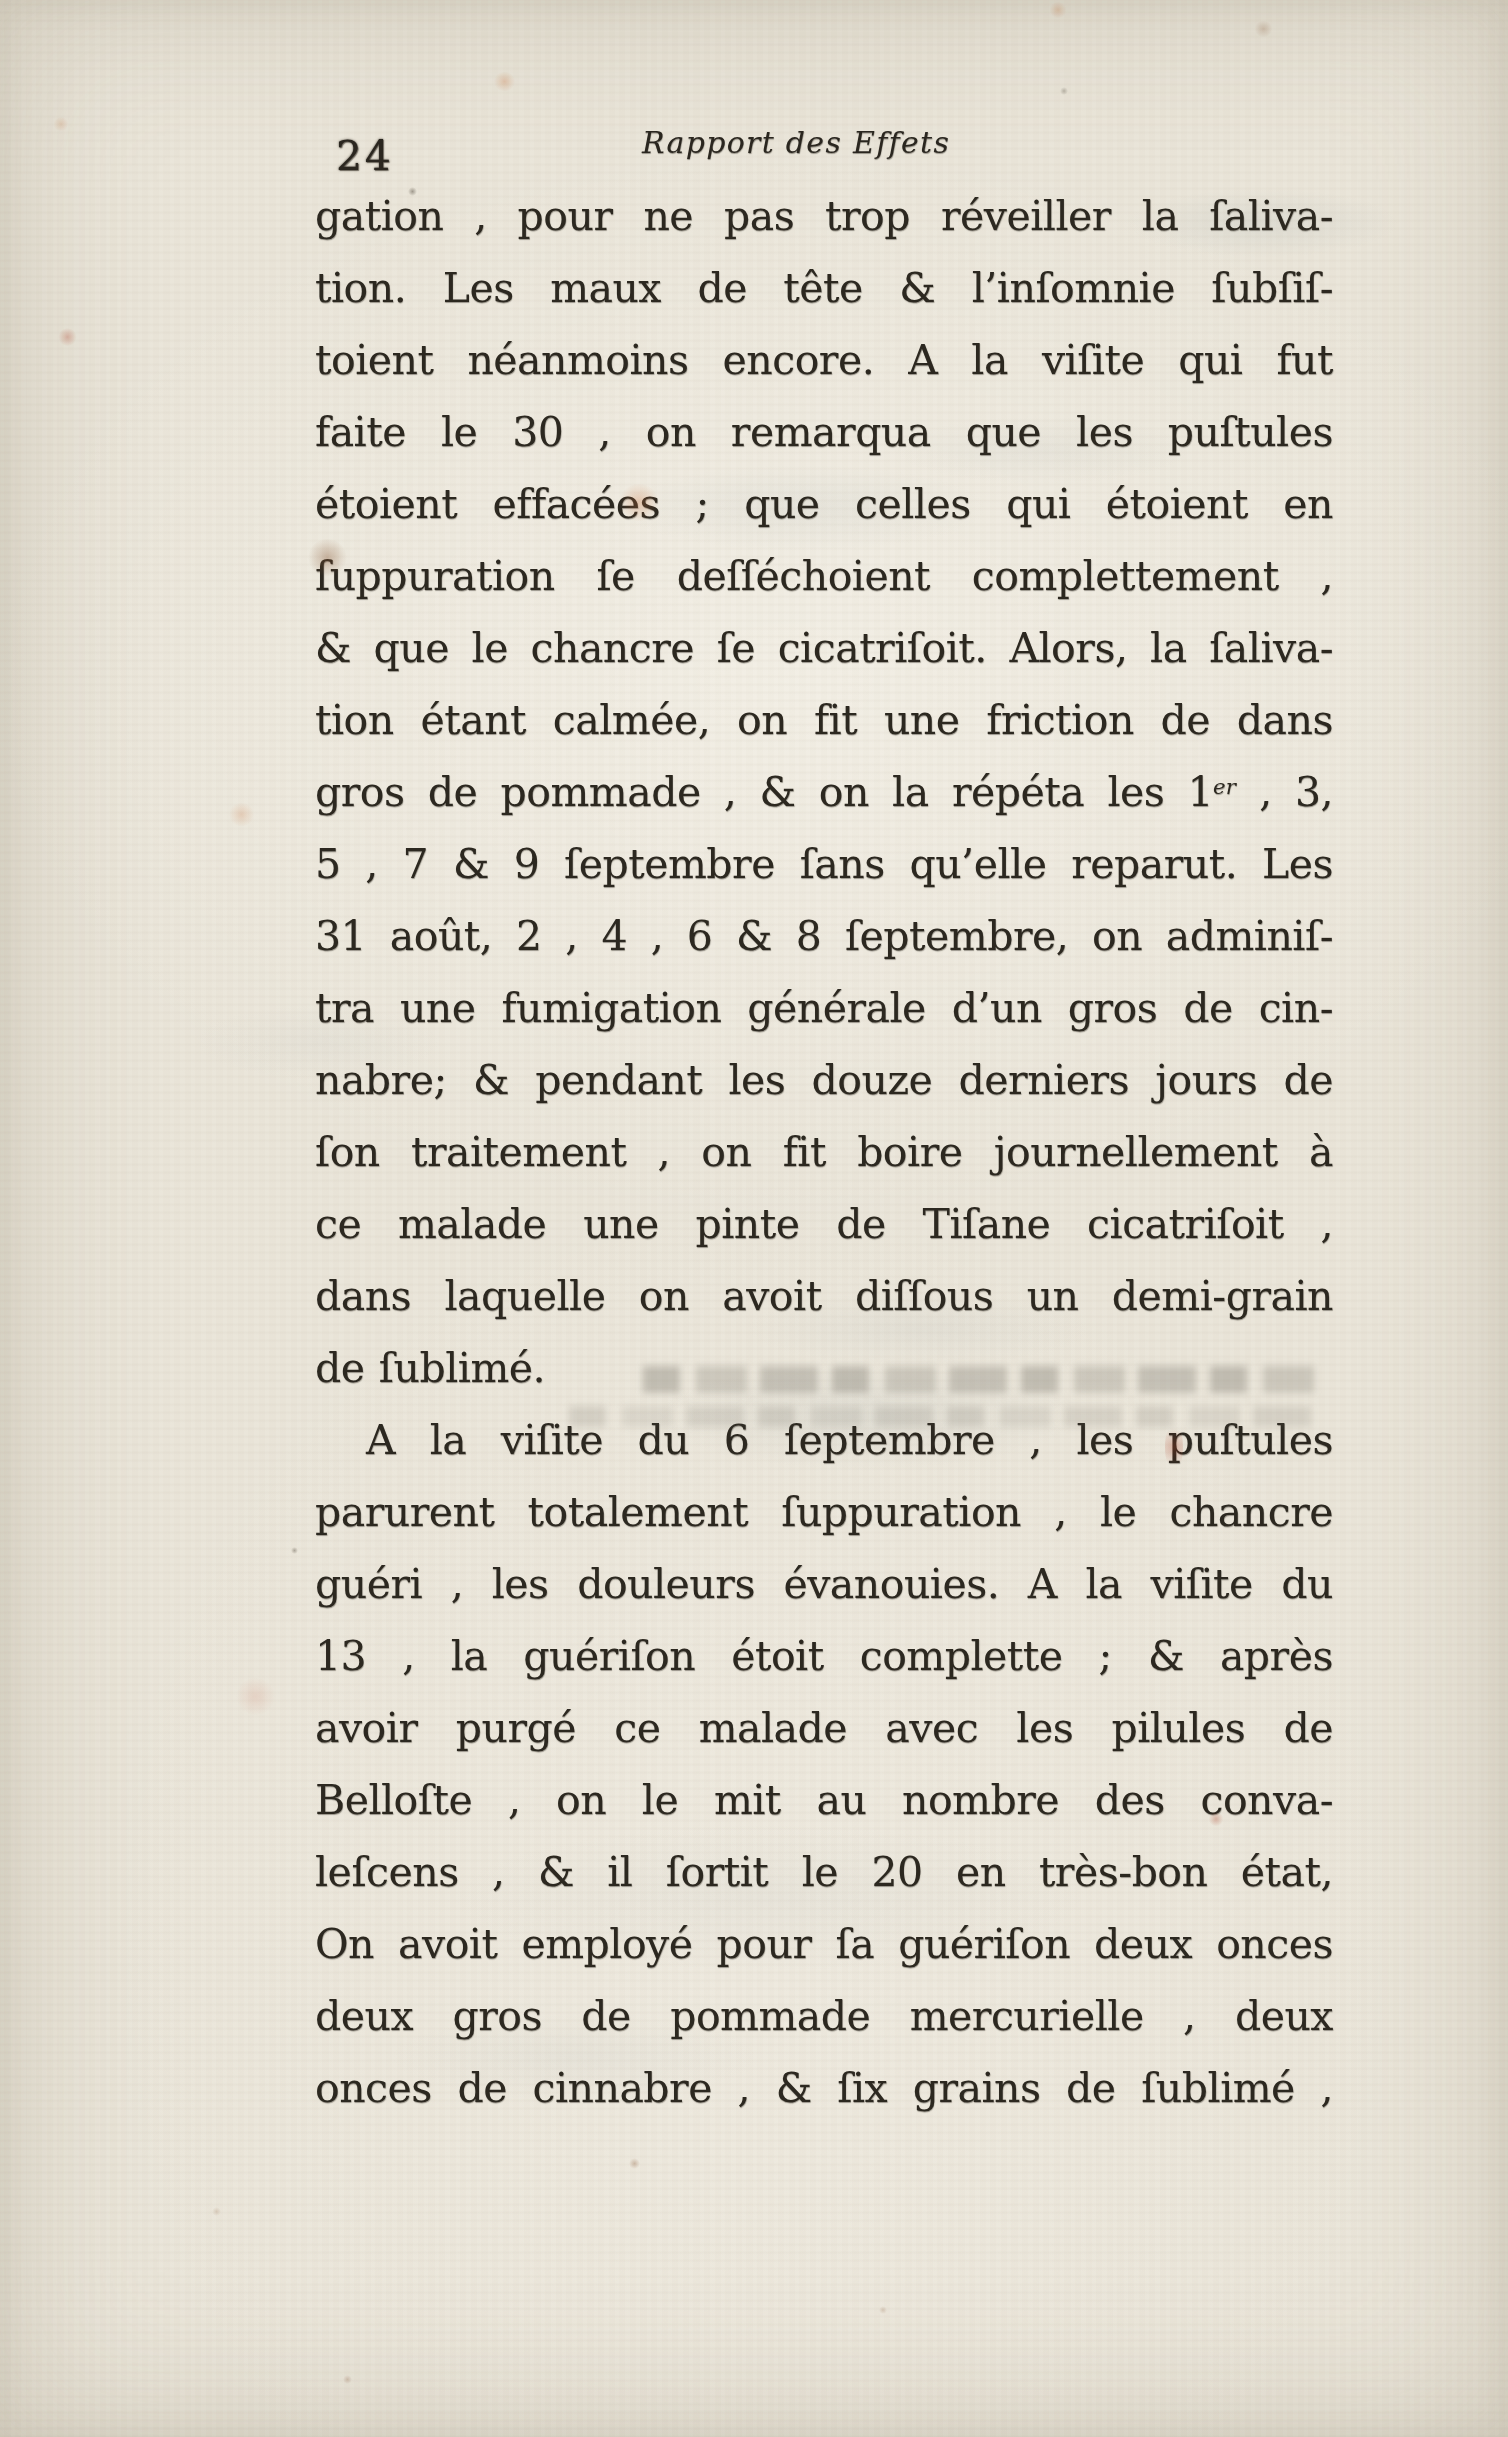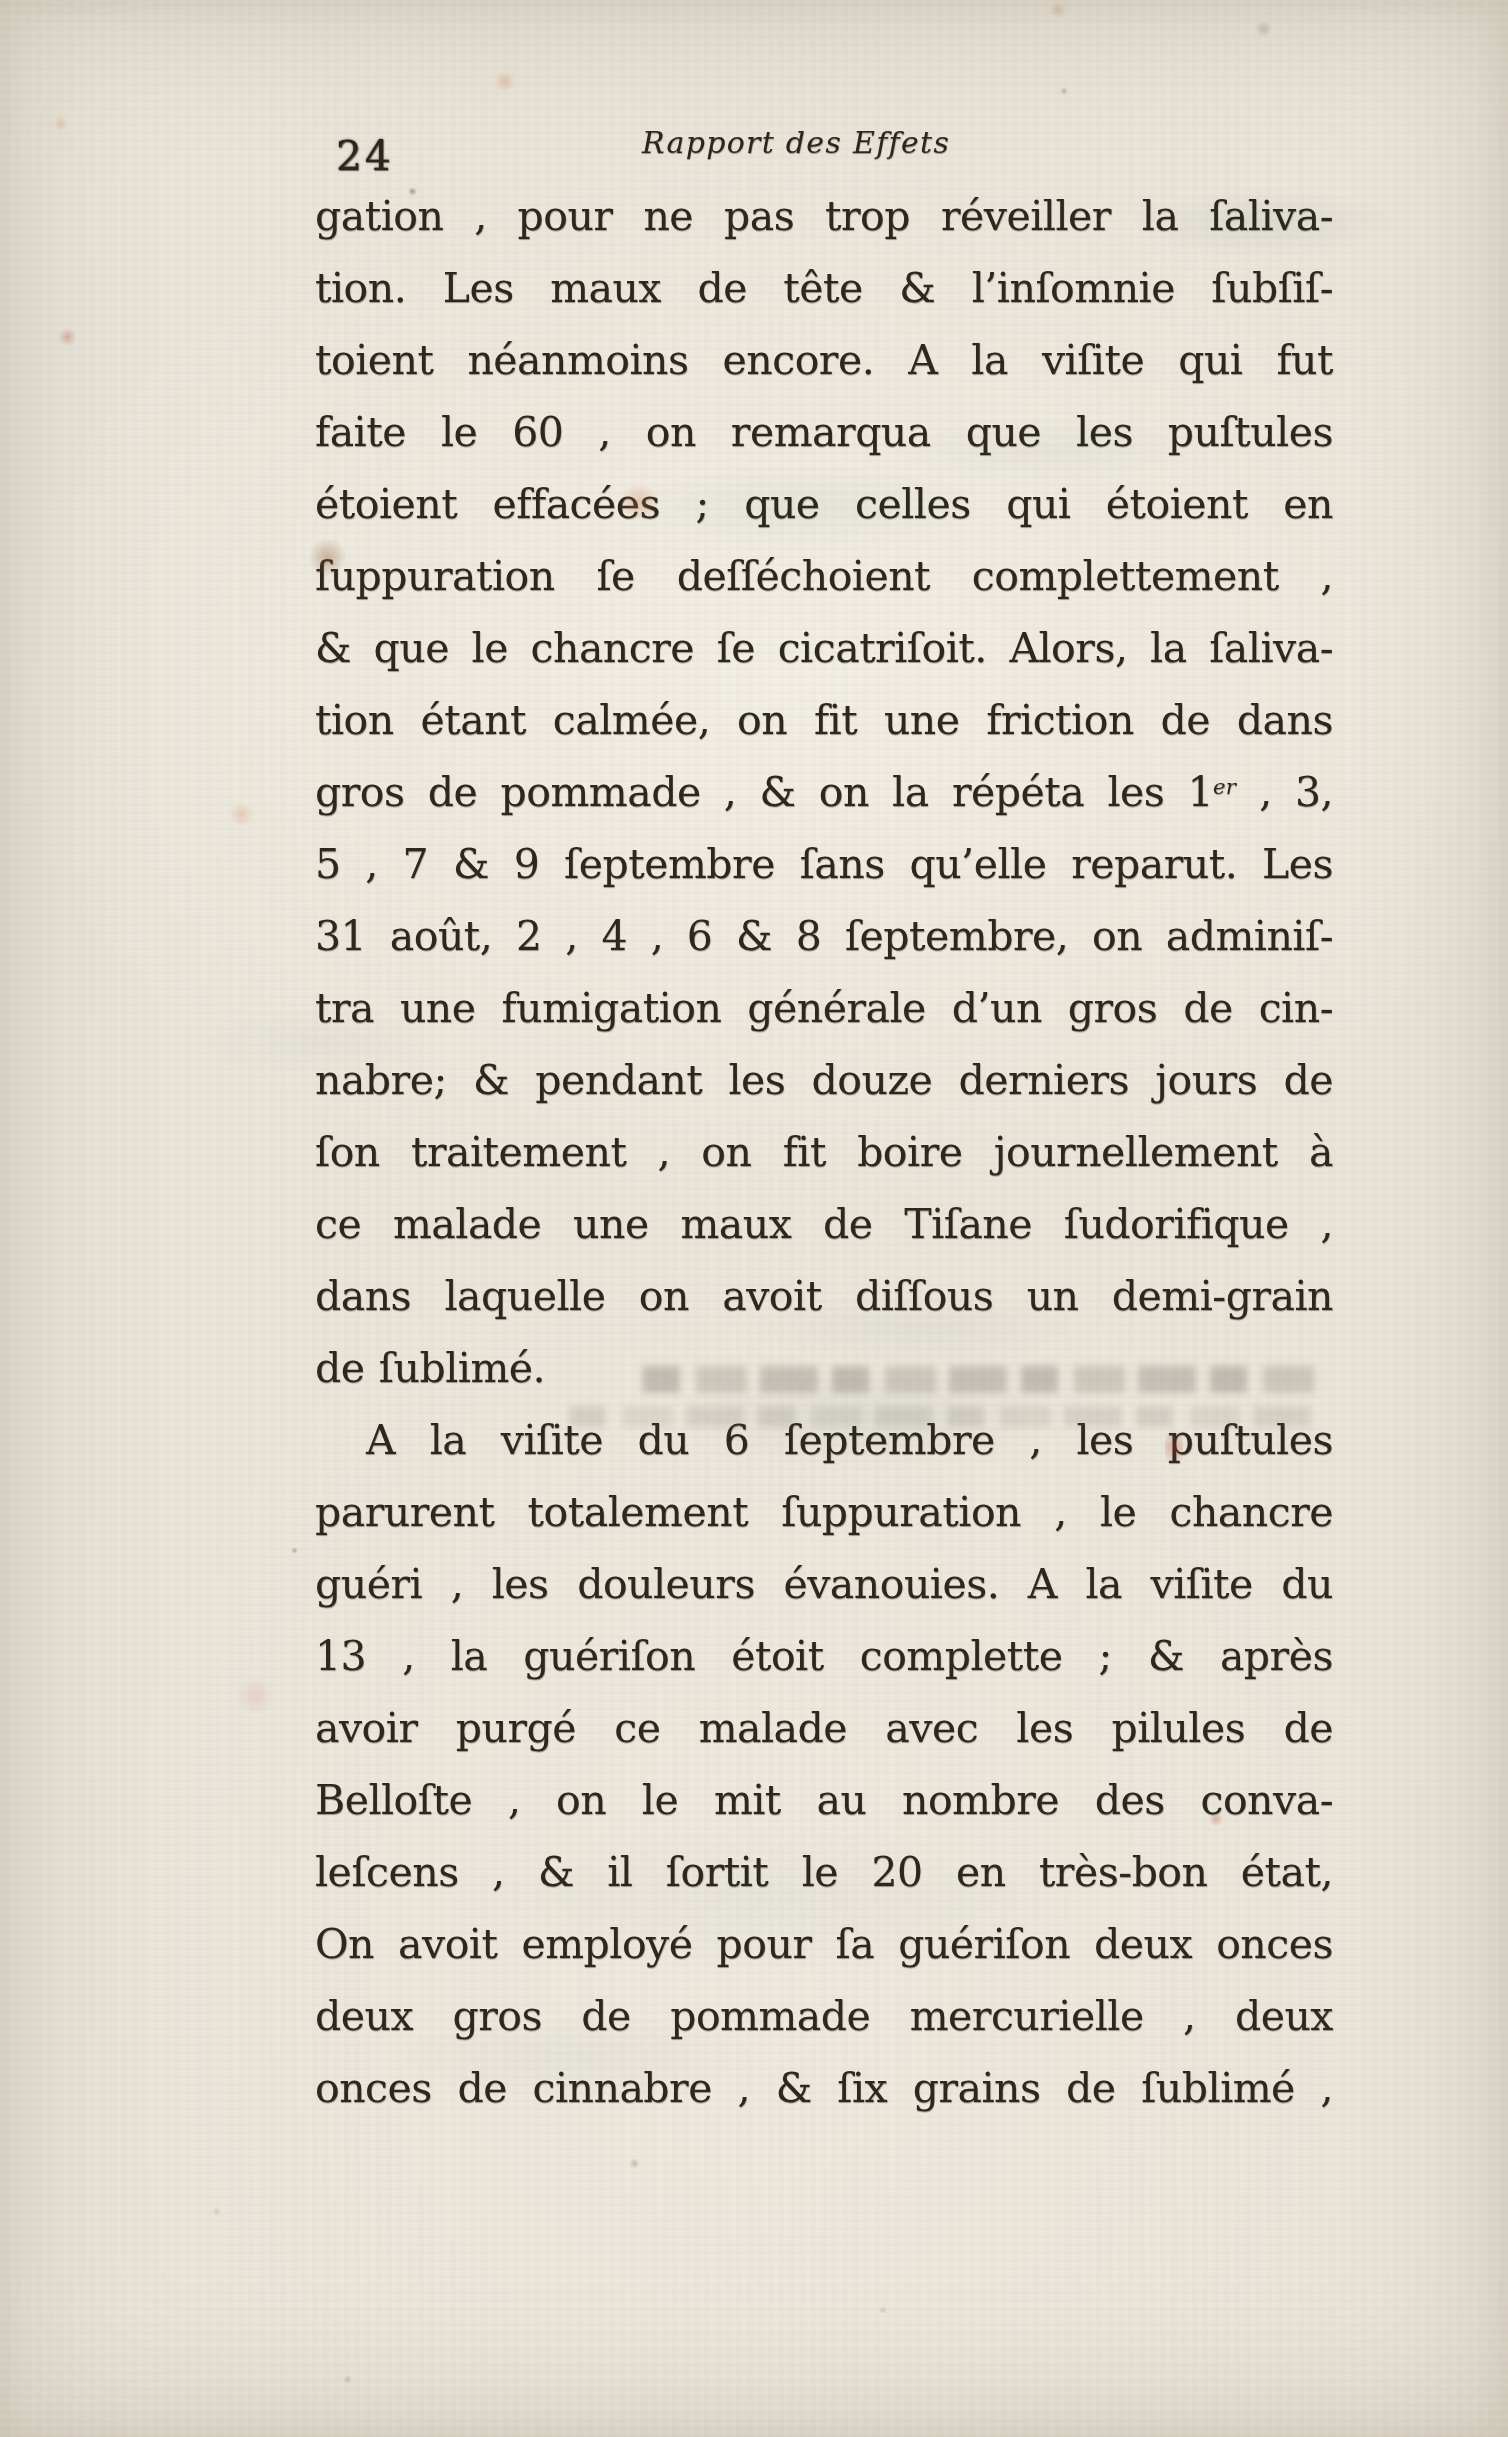--- a/index.html
+++ b/index.html
@@ -96,32 +96,32 @@
 
   <div class="header">
     <span class="pagenum">24</span>
     <span class="running-title">Rapport des Effets</span>
   </div>
 
   <div class="body-text" id="body-text">
       <div class="text-line"><span>gation , pour ne pas trop réveiller la ſaliva-</span></div>
       <div class="text-line"><span>tion. Les maux de tête &amp; l’inſomnie ſubſiſ-</span></div>
       <div class="text-line"><span>toient néanmoins encore. A la viſite qui fut</span></div>
-      <div class="text-line"><span>faite le 60 , on remarqua que les puſtules</span></div>
+      <div class="text-line"><span>faite le 30 , on remarqua que les puſtules</span></div>
       <div class="text-line"><span>étoient effacées ; que celles qui étoient en</span></div>
       <div class="text-line"><span>ſuppuration ſe deſſéchoient complettement ,</span></div>
       <div class="text-line"><span>&amp; que le chancre ſe cicatriſoit. Alors, la ſaliva-</span></div>
       <div class="text-line"><span>tion étant calmée, on fit une friction de dans</span></div>
       <div class="text-line"><span>gros de pommade , &amp; on la répéta les 1</span><span class="sup">er</span><span> , 3,</span></div>
       <div class="text-line"><span>5 , 7 &amp; 9 ſeptembre ſans qu’elle reparut. Les</span></div>
       <div class="text-line"><span>31 août, 2 , 4 , 6 &amp; 8 ſeptembre, on adminiſ-</span></div>
       <div class="text-line"><span>tra une fumigation générale d’un gros de cin-</span></div>
       <div class="text-line"><span>nabre; &amp; pendant les douze derniers jours de</span></div>
       <div class="text-line"><span>ſon traitement , on fit boire journellement à</span></div>
-      <div class="text-line"><span>ce malade une maux de Tiſane ſudorifique ,</span></div>
+      <div class="text-line"><span>ce malade une pinte de Tiſane cicatriſoit ,</span></div>
       <div class="text-line"><span>dans laquelle on avoit diſſous un demi-grain</span></div>
       <div class="text-line no-stretch"><span>de ſublimé.</span></div>
       <div class="text-line indent"><span>A la viſite du 6 ſeptembre , les puſtules</span></div>
       <div class="text-line"><span>parurent totalement ſuppuration , le chancre</span></div>
       <div class="text-line"><span>guéri , les douleurs évanouies. A la viſite du</span></div>
       <div class="text-line"><span>13 , la guériſon étoit complette ; &amp; après</span></div>
       <div class="text-line"><span>avoir purgé ce malade avec les pilules de</span></div>
       <div class="text-line"><span>Belloſte , on le mit au nombre des conva-</span></div>
       <div class="text-line"><span>leſcens , &amp; il ſortit le 20 en très-bon état,</span></div>
       <div class="text-line"><span>On avoit employé pour ſa guériſon deux onces</span></div>

